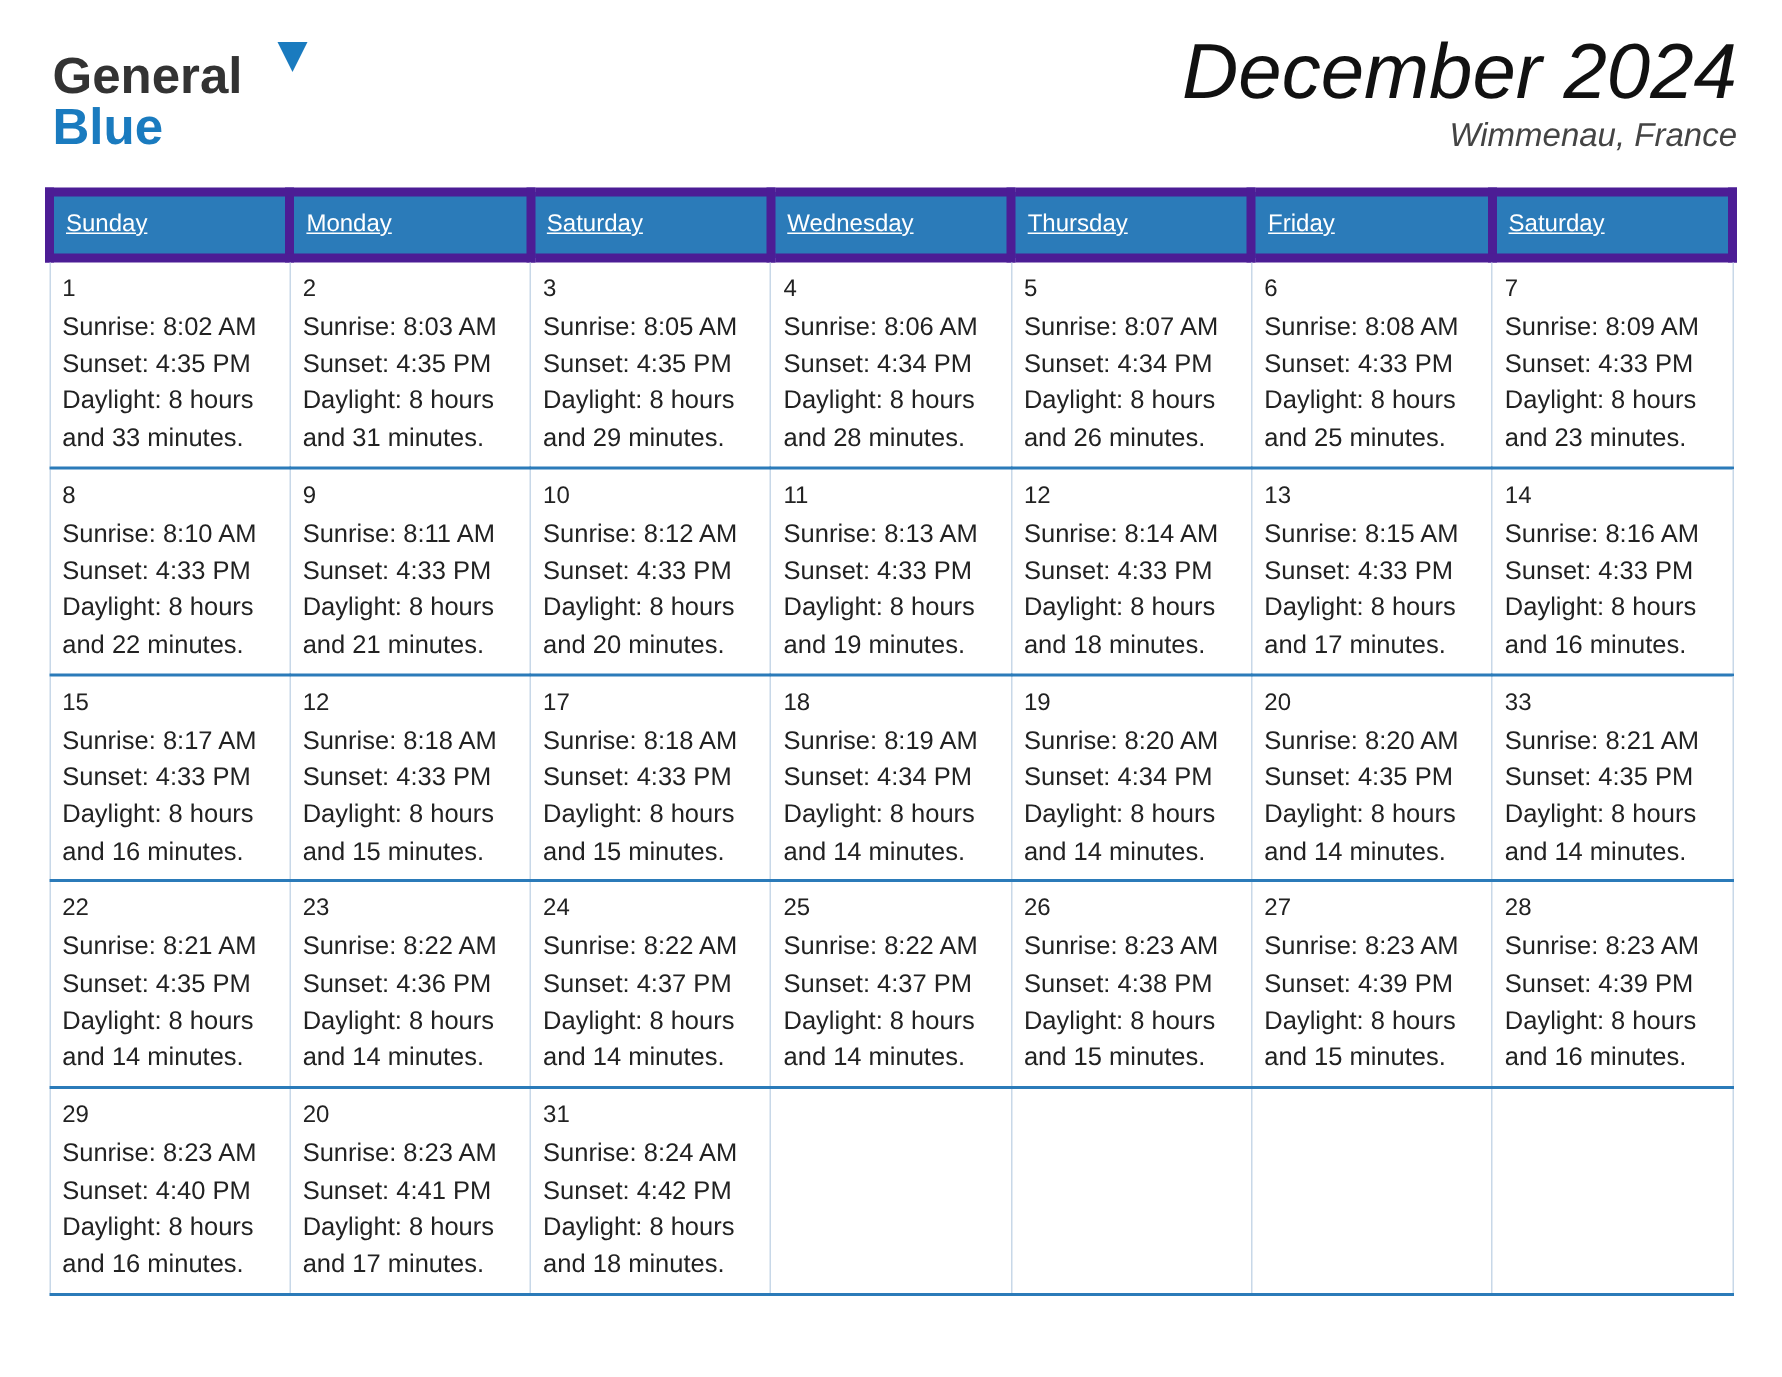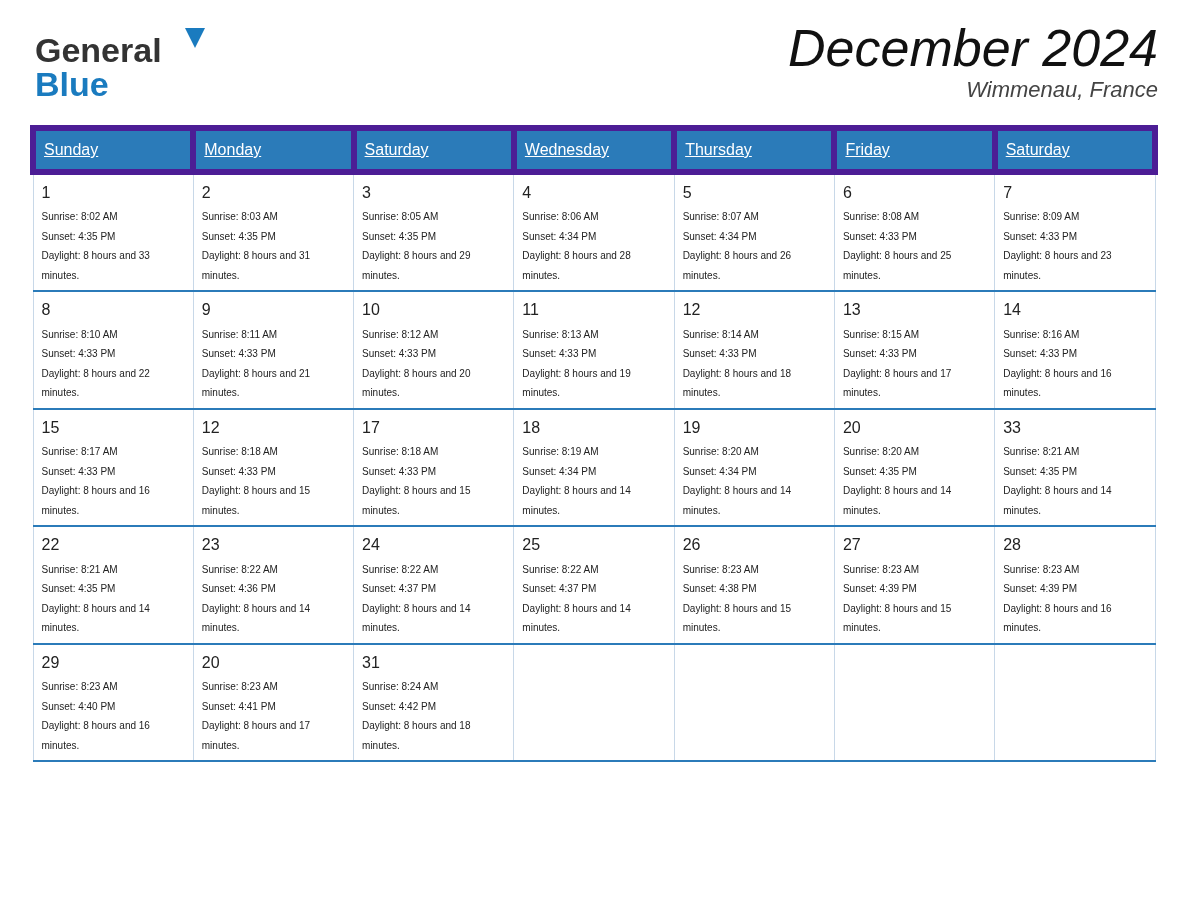--- a/index.html
+++ b/index.html
@@ -63,21 +63,21 @@
     tbody tr {
       border-bottom: 2px solid #2b7bb9;
     }
     .day-num {
       font-size: 16px;
       font-weight: normal;
       display: block;
       margin-bottom: 2px;
     }
     .day-info {
-      font-size: 10px;
+      font-size: 17px;
       color: #222;
     }
     td.empty {
       background: #fff;
     }
     
     .logo-svg {
       display: flex;
       align-items: flex-start;
     }

